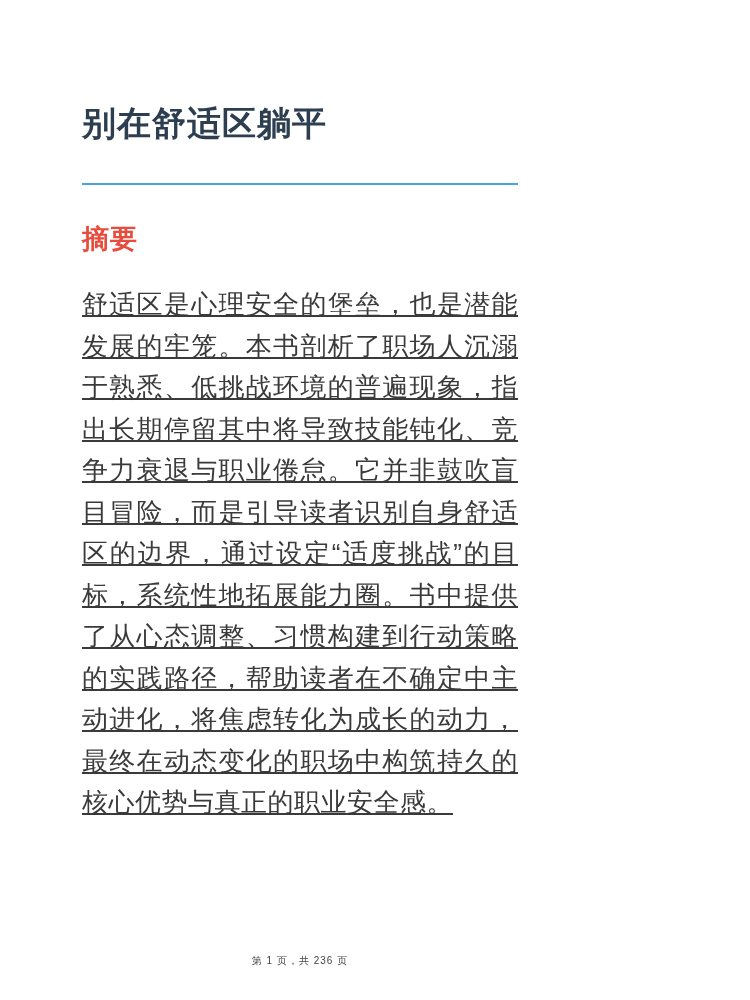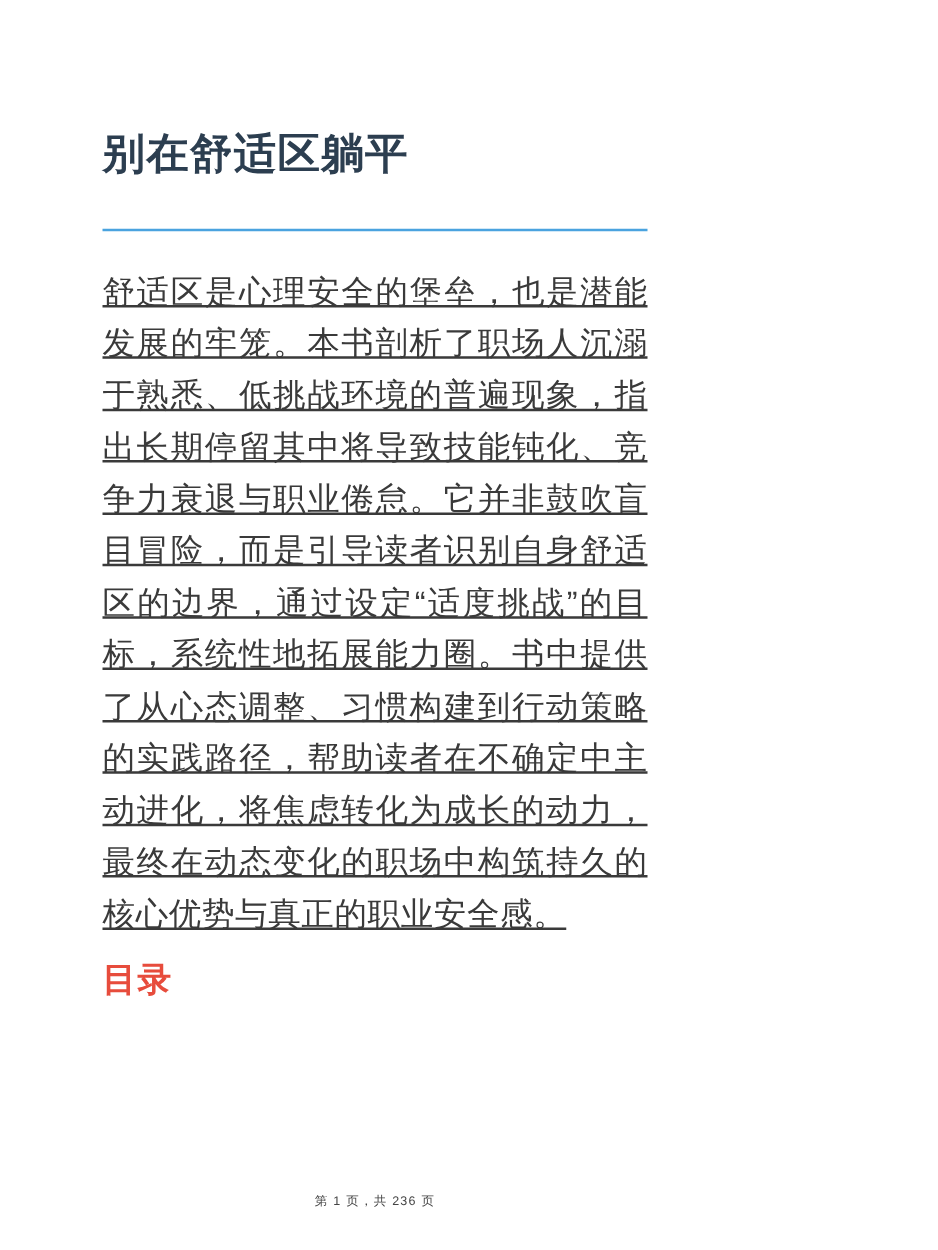--- a/index.html
+++ b/index.html
@@ -98,22 +98,22 @@
   }
 </style>
 </head>
 <body>
 
 <div class="page">
   <div class="content">
 
     <h1 class="doc-title">别在舒适区躺平</h1>
 
+    <h2 class="section-heading abstract-heading">摘要</h2>
 
     <p class="abstract-body">舒适区是心理安全的堡垒，也是潜能发展的牢笼。本书剖析了职场人沉溺于熟悉、低挑战环境的普遍现象，指出长期停留其中将导致技能钝化、竞争力衰退与职业倦怠。它并非鼓吹盲目冒险，而是引导读者识别自身舒适区的边界，通过设定“适度挑战”的目标，系统性地拓展能力圈。书中提供了从心态调整、习惯构建到行动策略的实践路径，帮助读者在不确定中主动进化，将焦虑转化为成长的动力，最终在动态变化的职场中构筑持久的核心优势与真正的职业安全感。</p>
 
-    <h2 class="section-heading toc-heading">目录</h2>
 
 
   </div>
 
   <div class="page-footer">第 1 页，共 236 页</div>
 </div>
 
 </body></html>

